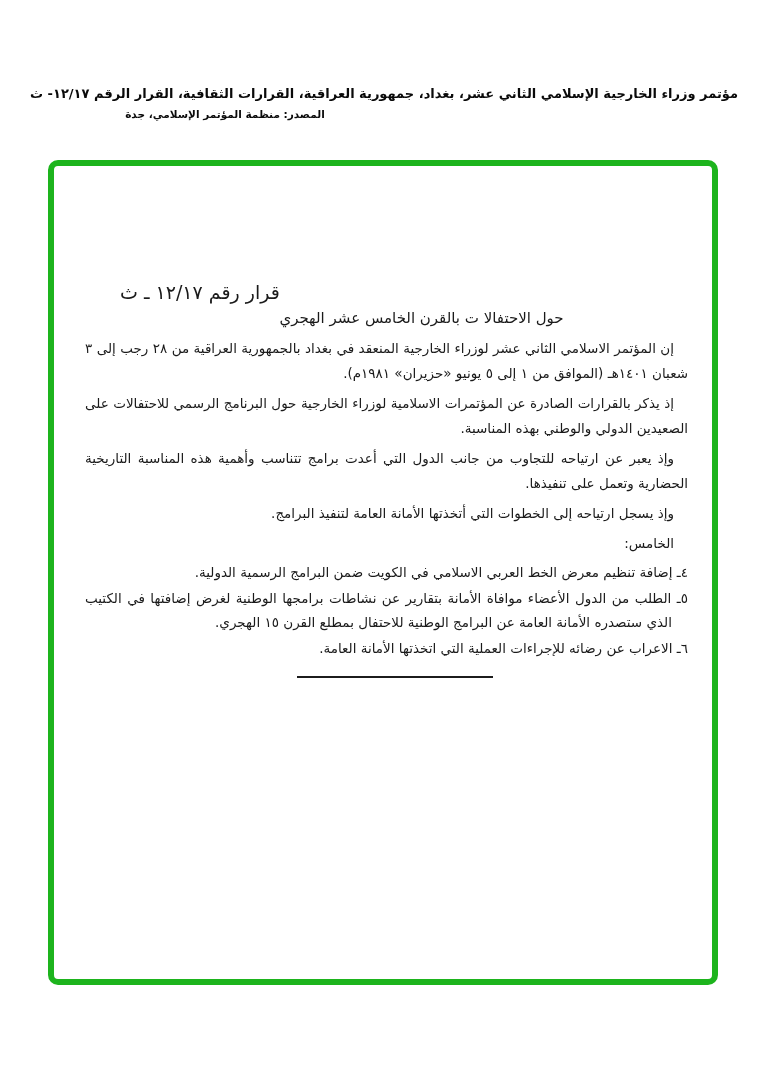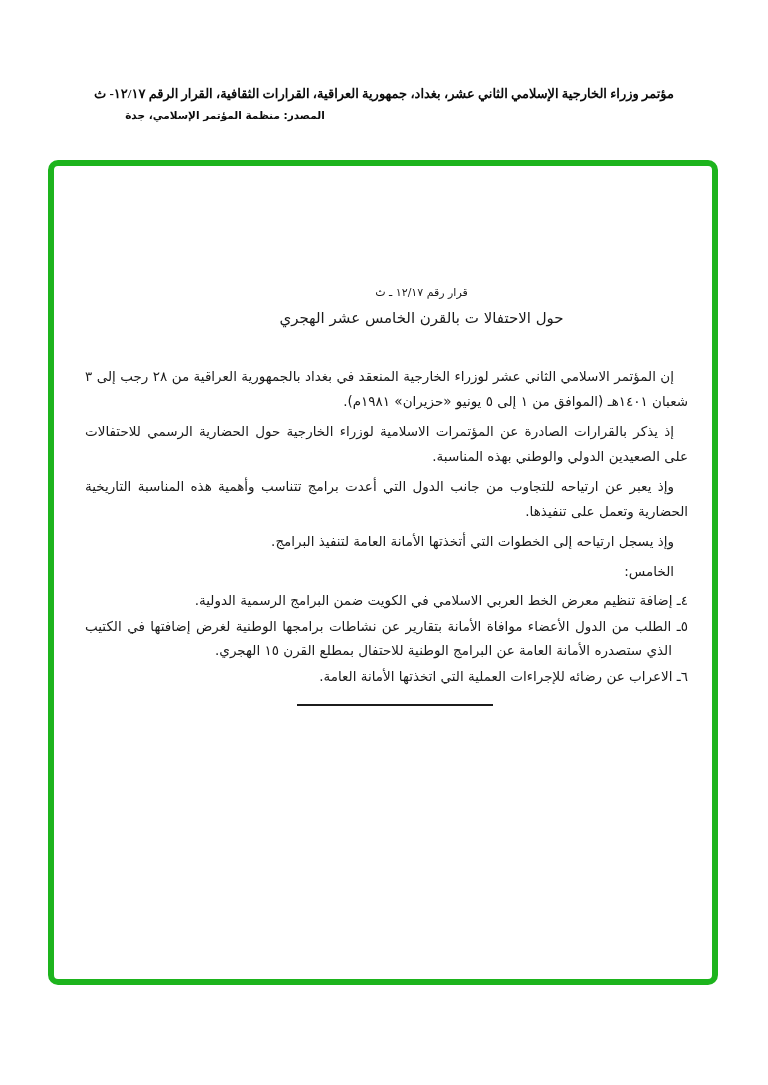--- a/index.html
+++ b/index.html
@@ -4,42 +4,41 @@
 <style>
   html,body{margin:0;padding:0;}
   body{
     width:768px;height:1085px;background:#ffffff;position:relative;
     font-family:"DejaVu Sans",sans-serif;color:#111;overflow:hidden;
   }
   .top-header{
     direction:rtl;text-align:center;font-weight:bold;font-size:13px;
     margin-top:86px;padding:0 28px;color:#0a0a0a;letter-spacing:0;
     white-space:nowrap;
-    font-family:Liberation Serif, serif;
   }
   .source-line{
     direction:rtl;text-align:center;font-weight:bold;font-size:10.5px;
     margin-top:7px;padding-right:318px;color:#0a0a0a;white-space:nowrap;
   }
   .doc-frame{
     position:absolute;left:48px;top:160px;width:658px;height:813px;
     border:6px solid var(--frame-green,#1db41d);border-radius:10px;
     background:#fff;box-sizing:content-box;
   }
   .doc-content{
     direction:rtl;padding:114px 24px 0 31px;font-size:13.5px;
     color:#1a1a1a;
   }
   .doc-title{
-    text-align:center;font-size:11px;line-height:25px;
+    text-align:left;font-size:19px;line-height:25px;
     position:relative;right:-35px;white-space:nowrap;
   }
   .doc-subtitle{
     text-align:center;font-size:15px;line-height:27px;
-    position:relative;right:-35px;white-space:nowrap;margin-bottom:32px;
+    position:relative;right:-35px;white-space:nowrap;margin-bottom:4px;
   }
   .para{
     margin:0 0 5px 0;line-height:25px;text-align:justify;
     text-indent:14px;
   }
   .decides{
     margin:2px 0 4px 0;line-height:25px;text-indent:14px;
   }
   .item{
     margin:0 0 2px 0;line-height:24px;text-align:justify;
@@ -66,21 +65,21 @@
   <div class="doc-content">
 
     <div class="doc-title">قرار رقم ١٢/١٧ ـ ث</div>
 
     <div class="doc-subtitle">حول الاحتفالا ت بالقرن الخامس عشر الهجري</div>
 
     <div>
 
         <p class="para">إن المؤتمر الاسلامي الثاني عشر لوزراء الخارجية المنعقد في بغداد بالجمهورية العراقية من ٢٨ رجب إلى ٣ شعبان ١٤٠١هـ (الموافق من ١ إلى ٥ يونيو «حزيران» ١٩٨١م).</p>
 
-        <p class="para">إذ يذكر بالقرارات الصادرة عن المؤتمرات الاسلامية لوزراء الخارجية حول الحضارية الرسمي للاحتفالات على الصعيدين الدولي والوطني بهذه المناسبة.</p>
+        <p class="para">إذ يذكر بالقرارات الصادرة عن المؤتمرات الاسلامية لوزراء الخارجية حول البرنامج الرسمي للاحتفالات على الصعيدين الدولي والوطني بهذه المناسبة.</p>
 
         <p class="para">وإذ يعبر عن ارتياحه للتجاوب من جانب الدول التي أعدت برامج تتناسب وأهمية هذه المناسبة التاريخية الحضارية وتعمل على تنفيذها.</p>
 
         <p class="para">وإذ يسجل ارتياحه إلى الخطوات التي أتخذتها الأمانة العامة لتنفيذ البرامج.</p>
       </div>
 
     <p class="decides">الخامس:</p>
 
     <div>
 

